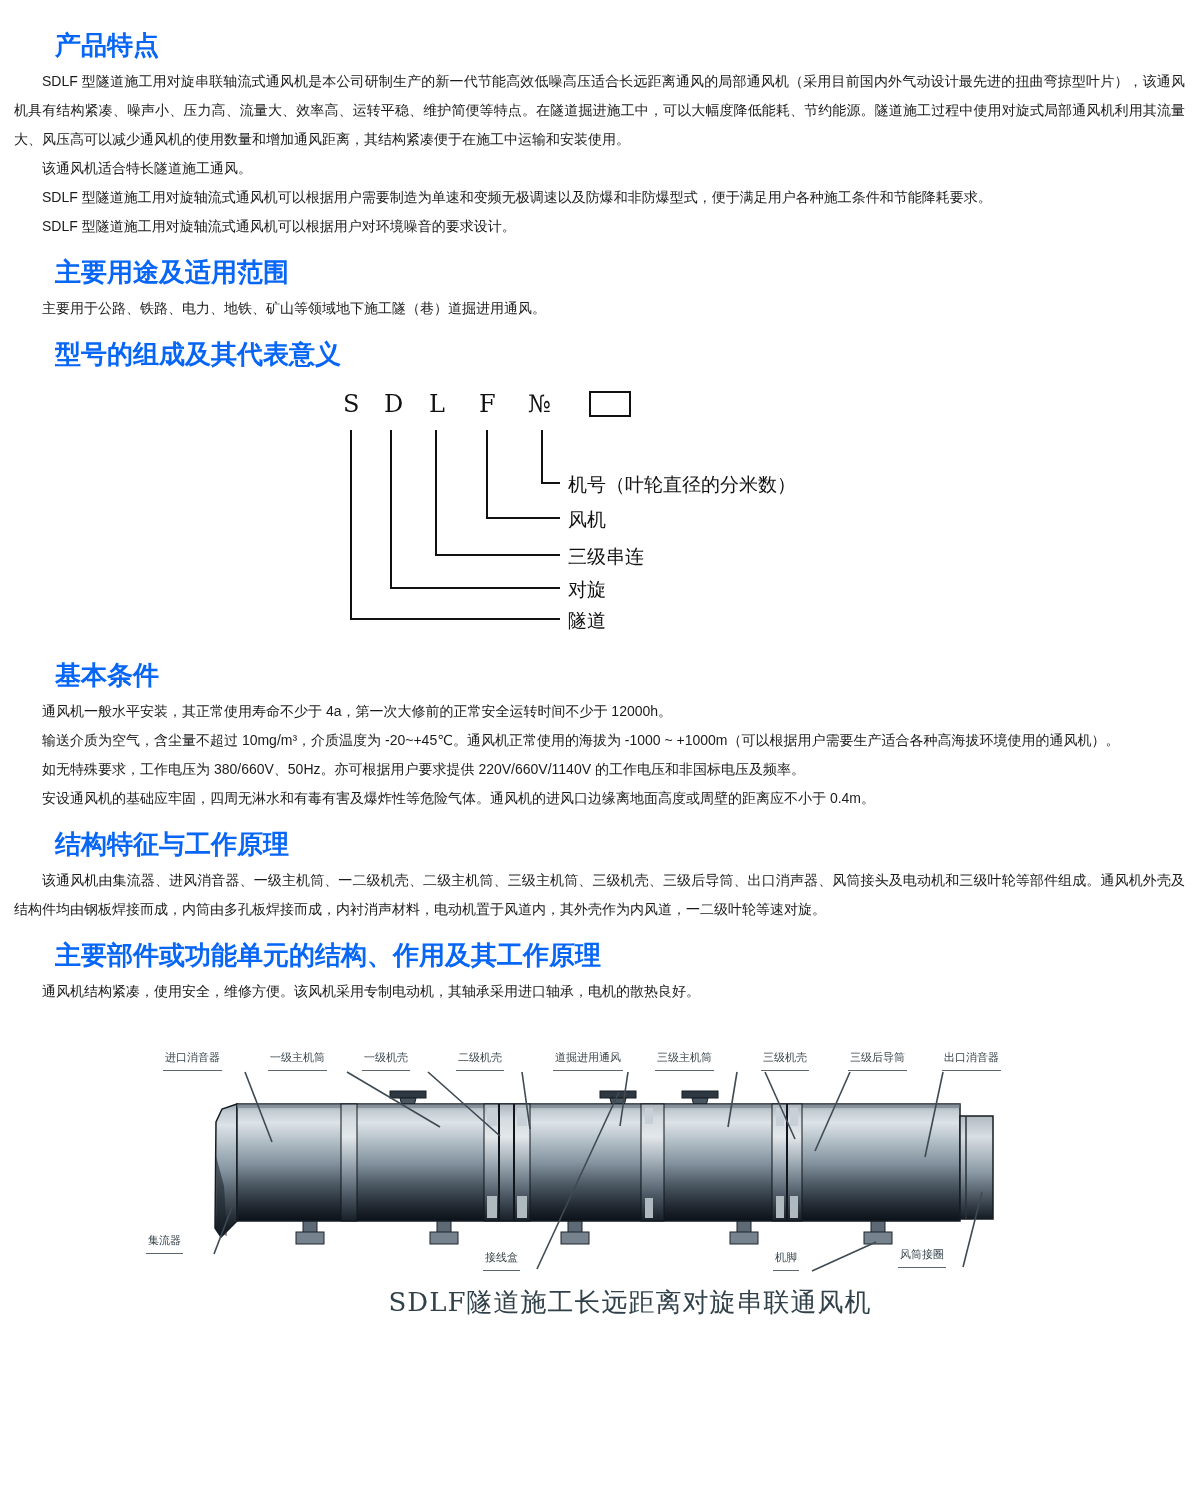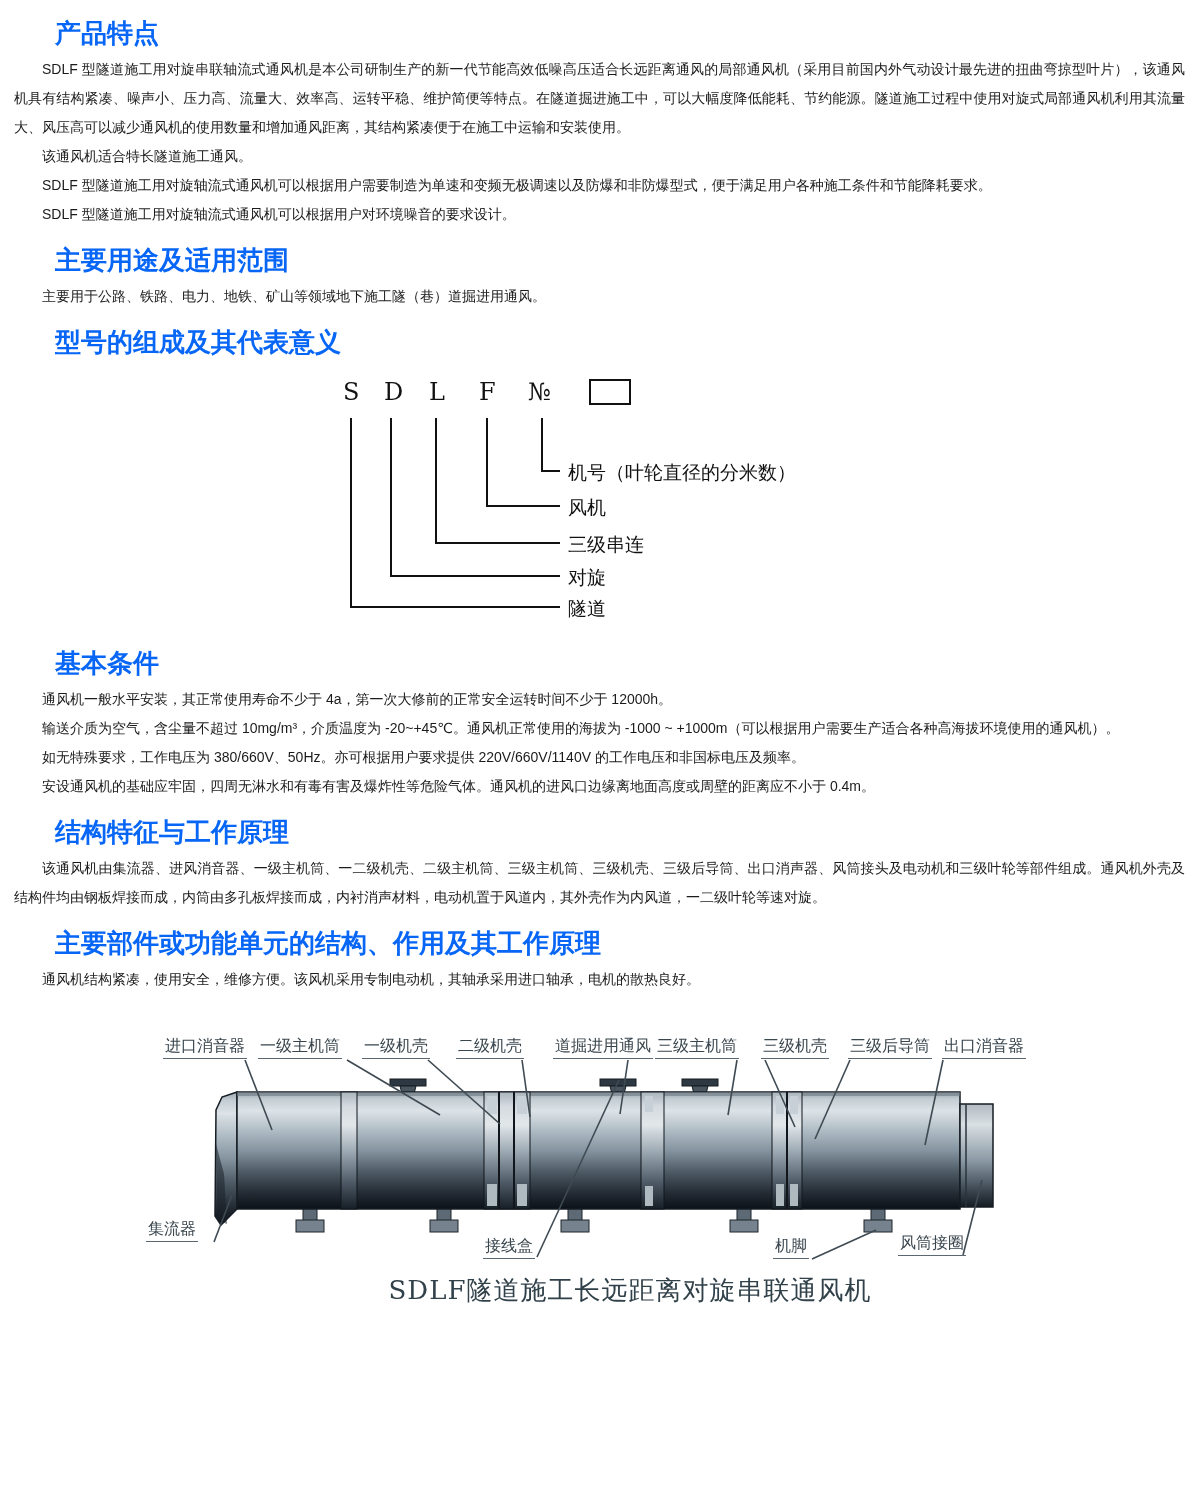--- a/index.html
+++ b/index.html
@@ -12,21 +12,21 @@
     font-family:"Liberation Sans","DejaVu Sans",sans-serif;
     color:#1b1b1b;
     overflow:hidden;
   }
   h2.sec{
     font-size:26px;line-height:34px;font-weight:bold;
     color:#0766F5;
     margin:14px 0 5px 0;
     padding-left:41px;
   }
-  h2.sec.first{margin-top:4px;}
+  h2.sec.first{margin-top:16px;}
   h2.sec.after-diagram{margin-top:20px;}
   p.body{
     margin:0;
     font-size:14px;line-height:29px;
     text-align:justify;
     text-indent:2em;
     color:#1b1b1b;
   }
   
   .model-diagram{
@@ -54,21 +54,21 @@
   
   .fan-diagram{
     position:relative;
     margin:30px -14px 0 -14px;
     height:283px;
   }
   .fan-diagram svg{position:absolute;left:0;top:0;}
   .fan-label{
     position:absolute;
     font-family:"DejaVu Serif","Liberation Serif",serif;
-    font-size:16px;line-height:22px;color:#3a464e;
+    font-size:11px;line-height:22px;color:#3a464e;
     white-space:nowrap;
     border-bottom:1px solid #5a6670;
     padding:0 2px 1px 2px;
   }
   .fan-caption{
     position:absolute;left:380px;top:249px;width:500px;
     text-align:center;
     font-family:"DejaVu Serif","Liberation Serif",serif;
     font-size:26px;color:#31414a;
     letter-spacing:1px;
@@ -217,21 +217,21 @@
         <line x1="850" y1="36" x2="815" y2="115"></line>
         <line x1="943" y1="36" x2="925" y2="121"></line>
         <line x1="214" y1="218" x2="232" y2="171"></line>
         <line x1="537" y1="233" x2="619" y2="56"></line>
         <line x1="812" y1="235" x2="876" y2="206"></line>
         <line x1="963" y1="231" x2="982" y2="156"></line>
       </g>
     </svg>
 
     <div class="fan-label" style="left:163px;top:11px">进口消音器</div>
-    <div class="fan-label" style="left:258px;top:11px">一级主机筒</div>
+    <div class="fan-label" style="left:268px;top:11px">一级主机筒</div>
     <div class="fan-label" style="left:362px;top:11px">一级机壳</div>
     <div class="fan-label" style="left:456px;top:11px">二级机壳</div>
     <div class="fan-label" style="left:553px;top:11px">道掘进用通风</div>
     <div class="fan-label" style="left:655px;top:11px">三级主机筒</div>
     <div class="fan-label" style="left:761px;top:11px">三级机壳</div>
     <div class="fan-label" style="left:848px;top:11px">三级后导筒</div>
     <div class="fan-label" style="left:942px;top:11px">出口消音器</div>
 
     <div class="fan-label" style="left:146px;top:194px">集流器</div>
     <div class="fan-label" style="left:483px;top:211px">接线盒</div>

